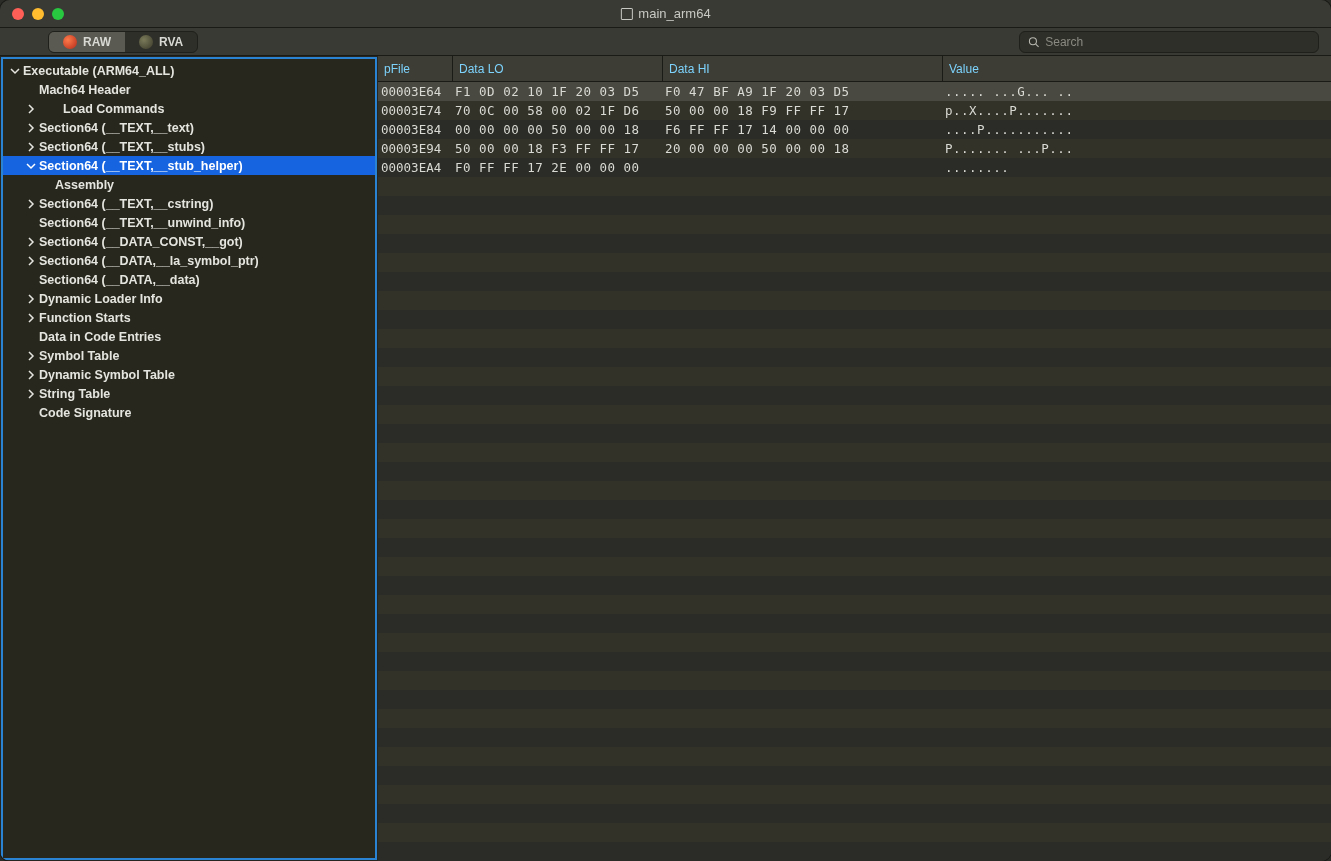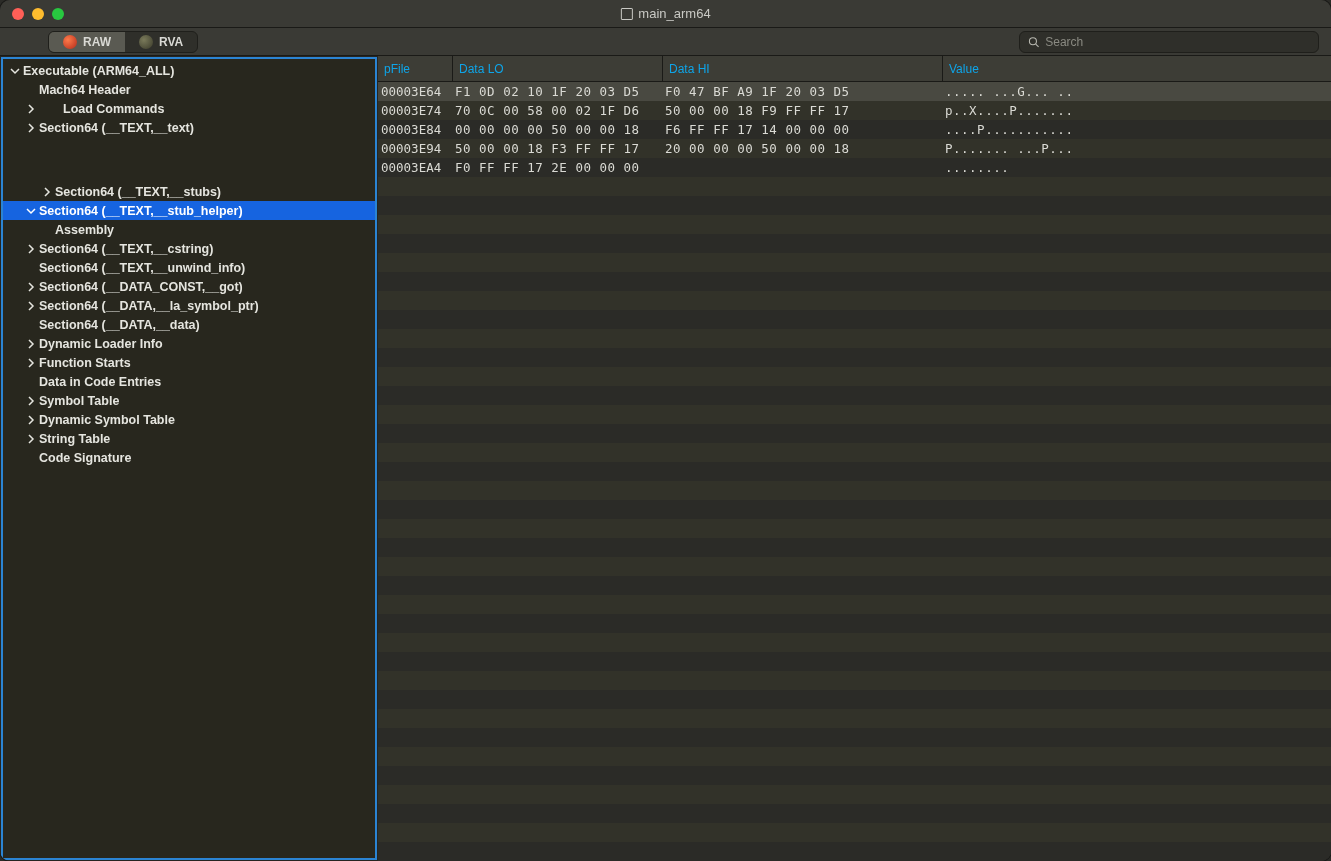--- a/index.html
+++ b/index.html
@@ -145,21 +145,21 @@
     display: flex;
     flex-direction: column;
     min-width: 0;
   }
   .hex-header {
     height: 26px;
     background: #3d3d36;
     border-bottom: 1px solid #1a1a17;
     display: flex;
     align-items: center;
-    color: #0ea5e9;
+    color: #7dd3fc;
     font-size: 12px;
     justify-content: flex-end;
   }
   .hex-header > div {
     border-left: 1px solid #1a1a17;
     padding: 0 6px;
     height: 100%;
     display: flex;
     align-items: center;
   }
@@ -260,21 +260,21 @@
           <span class="tree-label">Load Commands</span>
         </div>
         <div class="tree-item" style="padding-left: 22px;">
           <span class="tree-disclosure">
             <svg width="10" height="10" viewBox="0 0 10 10">
               <path d="M3 1 L7 5 L3 9" fill="none" stroke="currentColor" stroke-width="1.5"></path>
             </svg>
           </span>
           <span class="tree-label">Section64 (__TEXT,__text)</span>
         </div>
-        <div class="tree-item" style="padding-left: 38px; margin-top: 45px;">
+        <div class="tree-item" style="padding-left: 22px;">
           <span class="tree-disclosure">
             <svg width="10" height="10" viewBox="0 0 10 10">
               <path d="M3 1 L7 5 L3 9" fill="none" stroke="currentColor" stroke-width="1.5"></path>
             </svg>
           </span>
           <span class="tree-label">Section64 (__TEXT,__stubs)</span>
         </div>
         <div class="tree-item selected" style="padding-left: 22px;">
           <span class="tree-disclosure">
             <svg width="10" height="10" viewBox="0 0 10 10">

